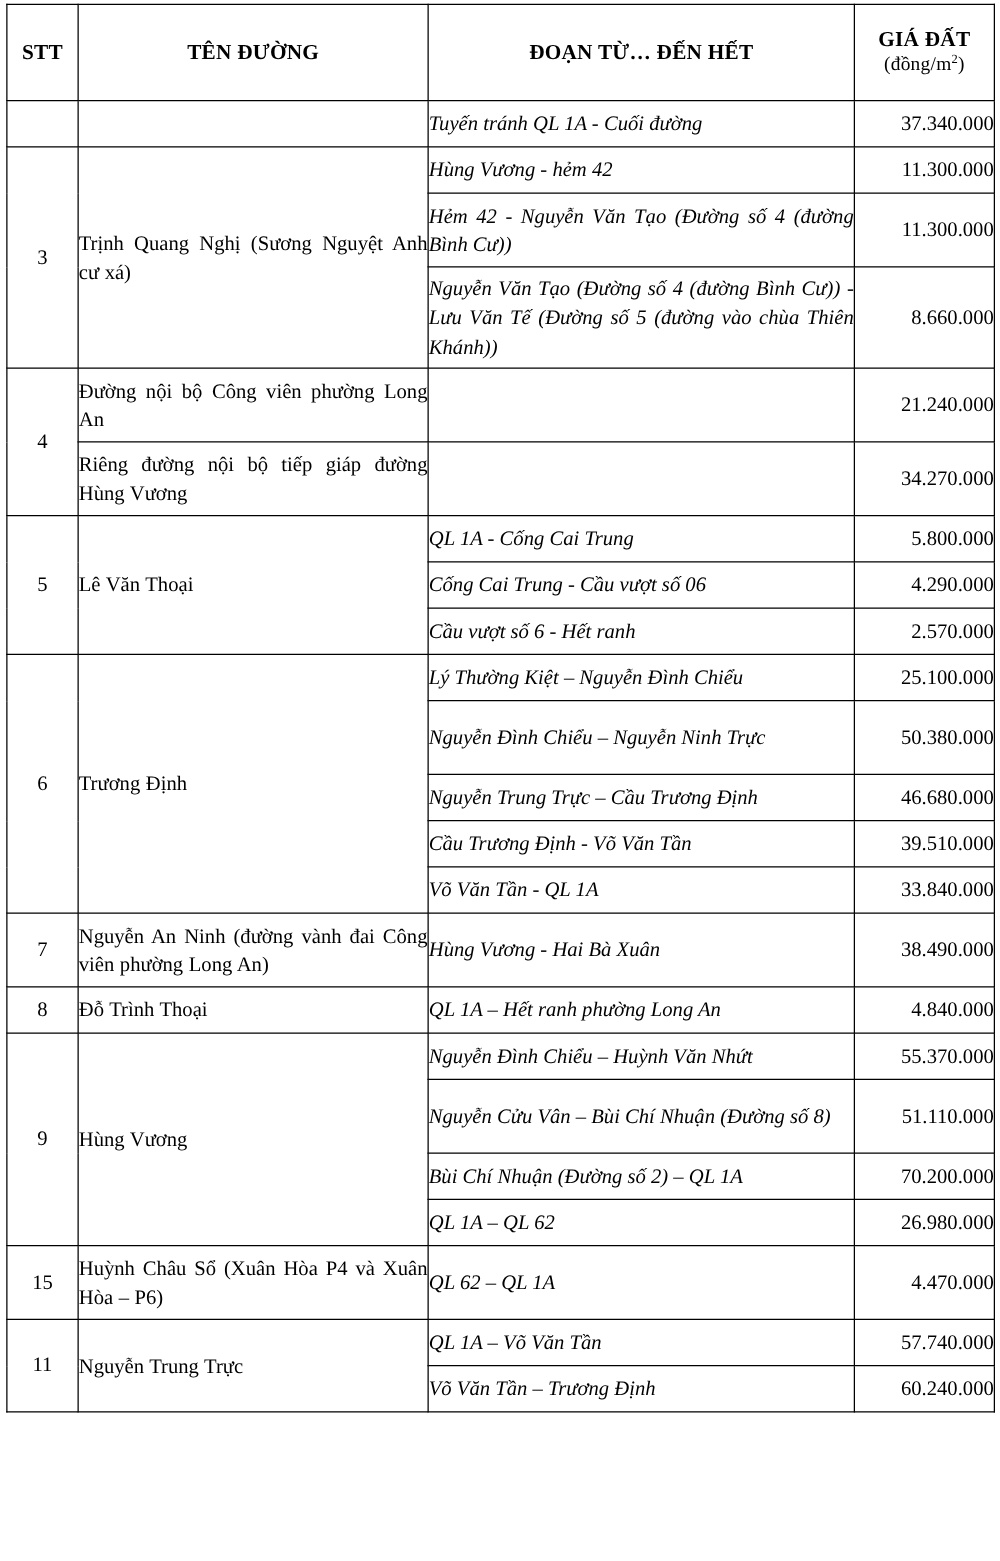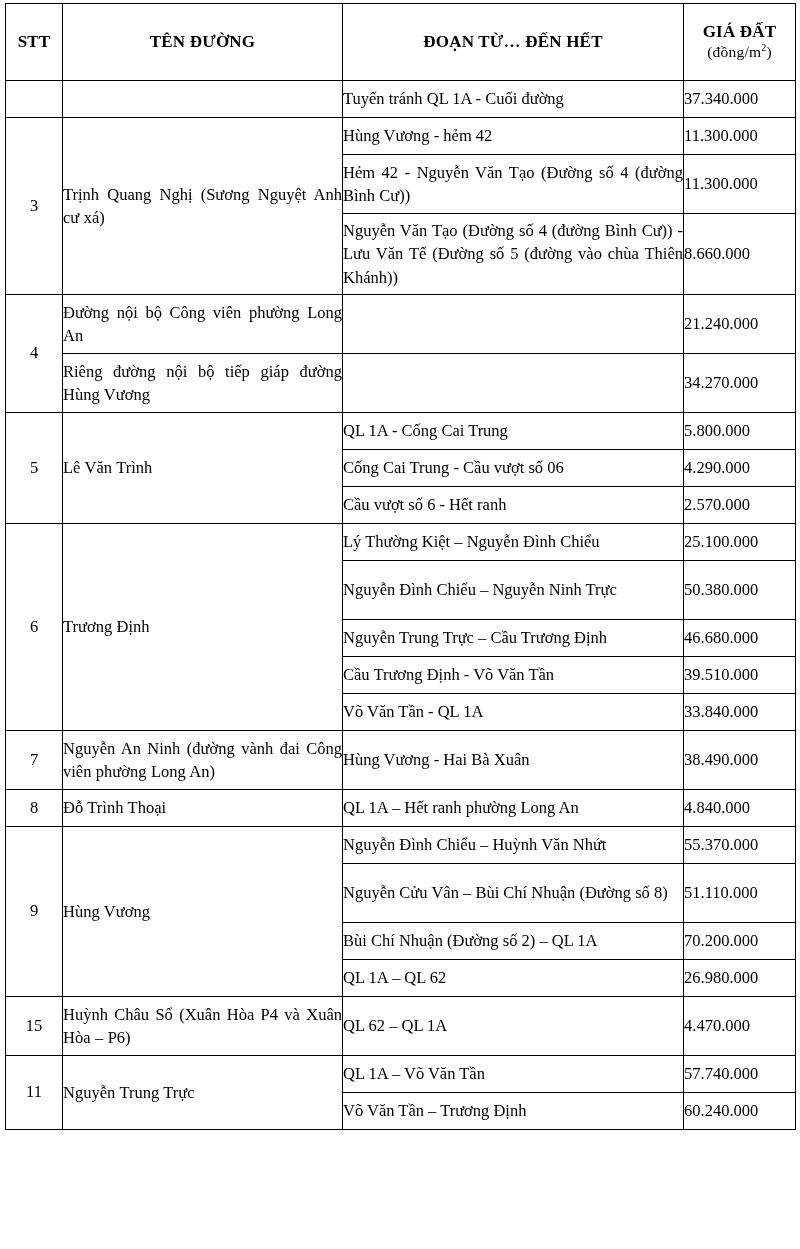--- a/index.html
+++ b/index.html
@@ -79,24 +79,25 @@
     line-height: 1.42;
     hyphens: none;
     word-spacing: 0.02em;
   }
   td.seg {
     text-align: justify;
     text-align-last: left;
     padding: 5px 8px 5px 10px;
     line-height: 1.42;
     hyphens: none;
+    font-style: italic;
   }
   td.seg.empty { padding: 0; }
   td.price {
-    text-align: left;
+    text-align: right;
     padding: 4px 3px;
     line-height: 1.3;
     white-space: nowrap;
   }
 
   
   tr.r-1line td { height: 36px; }
   tr.r-2line td { height: 58px; }
   tr.r-3line td { height: 80px; }
 </style>
@@ -151,21 +152,21 @@
           <td class="seg empty"></td>
           <td class="price">21.240.000</td>
         </tr>
         <tr class="r-2line">
           <td class="name">Riêng đường nội bộ tiếp giáp đường Hùng Vương</td>
           <td class="seg empty"></td>
           <td class="price">34.270.000</td>
         </tr>
         <tr class="r-1line">
           <td class="stt" rowspan="3">5</td>
-          <td class="name" rowspan="3">Lê Văn Trình</td>
+          <td class="name" rowspan="3">Lê Văn Thoại</td>
           <td class="seg">QL 1A - Cống Cai Trung</td>
           <td class="price">5.800.000</td>
         </tr>
         <tr class="r-1line">
           <td class="seg">Cống Cai Trung - Cầu vượt số 06</td>
           <td class="price">4.290.000</td>
         </tr>
         <tr class="r-1line">
           <td class="seg">Cầu vượt số 6 - Hết ranh</td>
           <td class="price">2.570.000</td>

